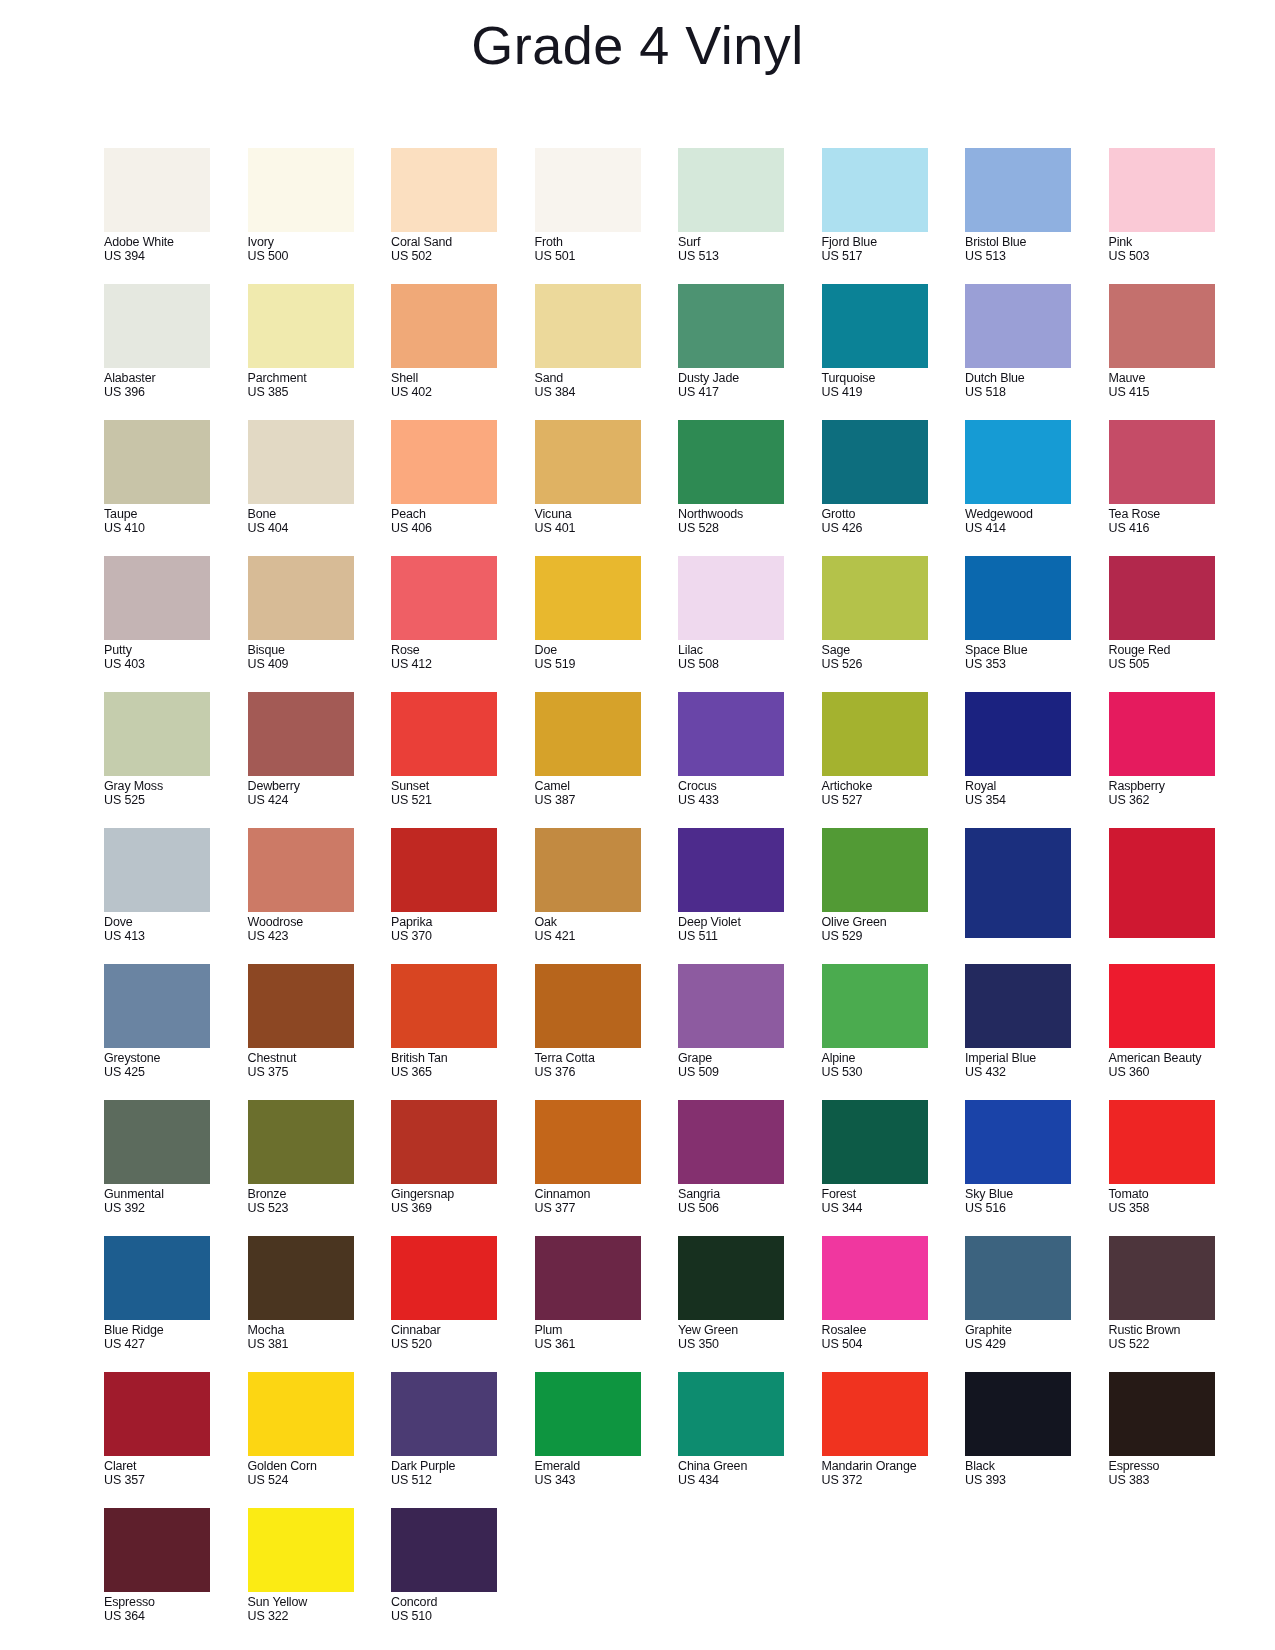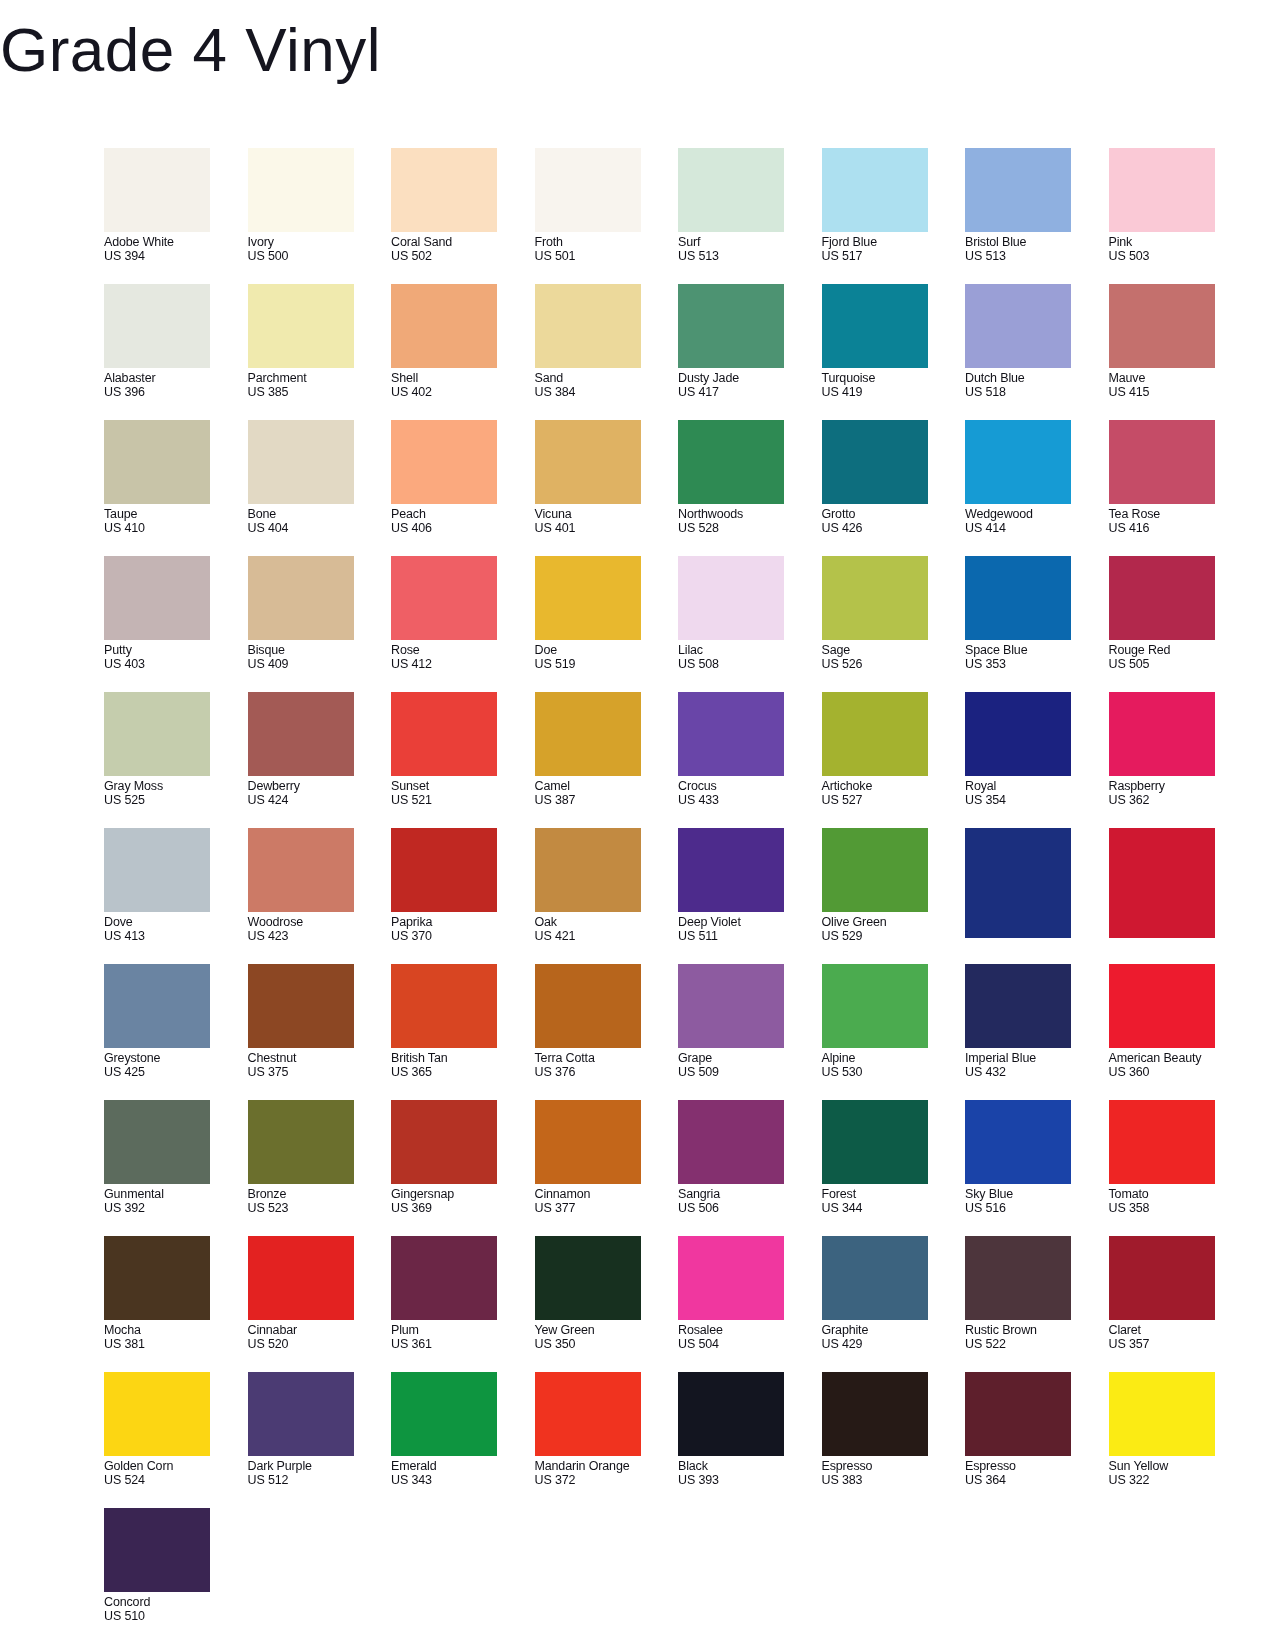--- a/index.html
+++ b/index.html
@@ -10,22 +10,22 @@
   }
   body {
     width: 1275px;
     height: 1650px;
     font-family: "Liberation Sans", sans-serif;
     color: #11111a;
     overflow: hidden;
     position: relative;
   }
   #page-title {
-    text-align: left;
-    font-size: 62px;
+    text-align: center;
+    font-size: 54px;
     font-weight: 400;
     letter-spacing: 0.5px;
     margin: 0;
     padding-top: 14px;
     color: #15151f;
     font-family: "Liberation Sans", sans-serif;
   }
 
   #swatch-grid {
     position: absolute;
@@ -512,20 +512,27 @@
       </div>
     </div>
     <div class="swatch-cell">
       <div class="swatch-chip" style="background: rgb(238, 37, 36);"></div>
       <div class="swatch-label">
         <span class="swatch-name">Tomato</span>
         <span class="swatch-code">US 358</span>
       </div>
     </div>
     <div class="swatch-cell">
+      <div class="swatch-chip" style="background: rgb(29, 93, 143);"></div>
+      <div class="swatch-label">
+        <span class="swatch-name">Blue Ridge</span>
+        <span class="swatch-code">US 427</span>
+      </div>
+    </div>
+    <div class="swatch-cell">
       <div class="swatch-chip" style="background: rgb(74, 53, 32);"></div>
       <div class="swatch-label">
         <span class="swatch-name">Mocha</span>
         <span class="swatch-code">US 381</span>
       </div>
     </div>
     <div class="swatch-cell">
       <div class="swatch-chip" style="background: rgb(227, 34, 33);"></div>
       <div class="swatch-label">
         <span class="swatch-name">Cinnabar</span>
@@ -586,20 +593,27 @@
       <div class="swatch-label">
         <span class="swatch-name">Dark Purple</span>
         <span class="swatch-code">US 512</span>
       </div>
     </div>
     <div class="swatch-cell">
       <div class="swatch-chip" style="background: rgb(14, 149, 64);"></div>
       <div class="swatch-label">
         <span class="swatch-name">Emerald</span>
         <span class="swatch-code">US 343</span>
+      </div>
+    </div>
+    <div class="swatch-cell">
+      <div class="swatch-chip" style="background: rgb(13, 140, 111);"></div>
+      <div class="swatch-label">
+        <span class="swatch-name">China Green</span>
+        <span class="swatch-code">US 434</span>
       </div>
     </div>
     <div class="swatch-cell">
       <div class="swatch-chip" style="background: rgb(240, 51, 31);"></div>
       <div class="swatch-label">
         <span class="swatch-name">Mandarin Orange</span>
         <span class="swatch-code">US 372</span>
       </div>
     </div>
     <div class="swatch-cell">

